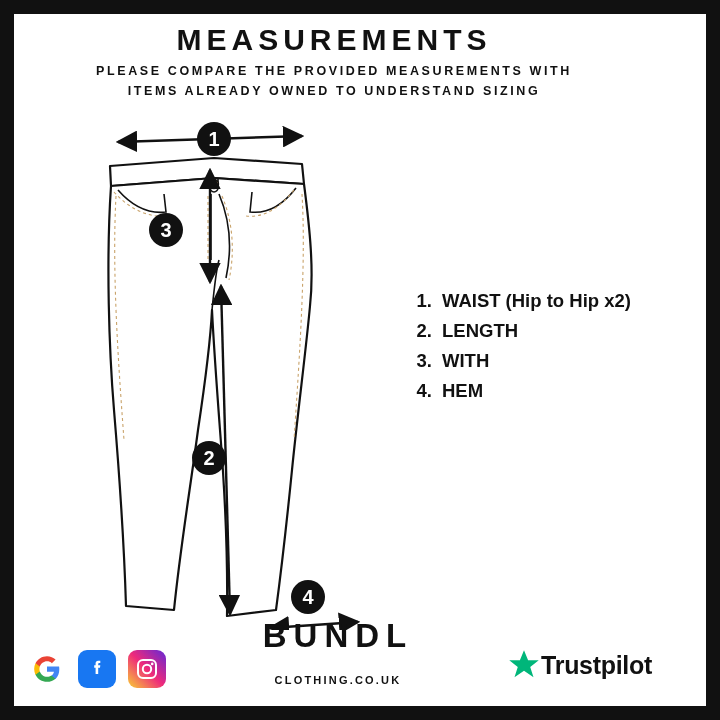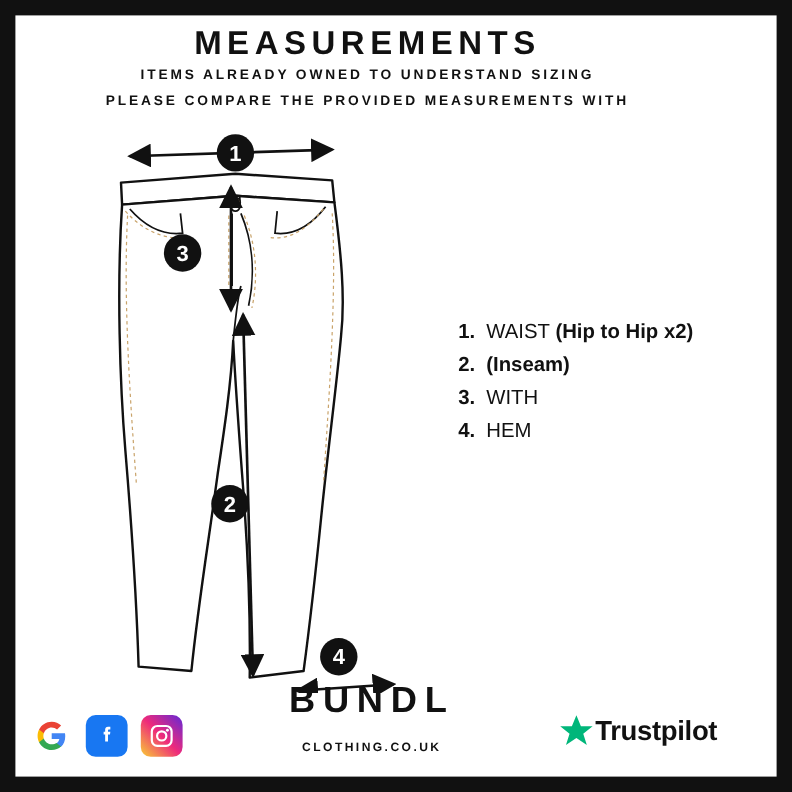--- a/index.html
+++ b/index.html
@@ -72,21 +72,21 @@
     line-height: 30px;
     font-weight: bold;
   }
   .legend-num {
     width: 28px;
     text-align: right;
     margin-right: 10px;
     font-weight: bold;
   }
   .legend-key {
-    font-weight: normal;
+    font-weight: bold;
     margin-right: 5px;
   }
   .legend-desc {
     font-weight: bold;
   }
   
   .footer {
     position: absolute;
     left: 0;
     bottom: 6px;
@@ -165,22 +165,22 @@
     fill: #ffffff;
   }
 </style>
 </head>
 <body>
 
 <div id="page">
 
   <div class="header">
     <div class="title">MEASUREMENTS</div>
+    <div class="subtitle">PLEASE COMPARE THE PROVIDED MEASUREMENTS WITH</div>
     <div class="subtitle" style="margin-top:0;">ITEMS ALREADY OWNED TO UNDERSTAND SIZING</div>
-    <div class="subtitle">PLEASE COMPARE THE PROVIDED MEASUREMENTS WITH</div>
   </div>
 
   <div class="diagram">
     <svg width="400" height="520" viewBox="0 0 400 520" xmlns="http://www.w3.org/2000/svg">
       <defs>
         <marker id="arrHead" markerWidth="9" markerHeight="9" refX="8" refY="4.5" orient="auto">
           <path d="M0,0 L9,4.5 L0,9 z" fill="#111111"></path>
         </marker>
         <marker id="arrTail" markerWidth="9" markerHeight="9" refX="1" refY="4.5" orient="auto">
           <path d="M9,0 L0,4.5 L9,9 z" fill="#111111"></path>
@@ -251,21 +251,21 @@
   </div>
 
   <div class="legend">
     <div class="legend-row">
       <span class="legend-num">1.</span>
       <span class="legend-key">WAIST</span>
       <span class="legend-desc">(Hip to Hip x2)</span>
     </div>
     <div class="legend-row">
       <span class="legend-num">2.</span>
-      <span class="legend-desc">(Inseam)</span>
+      <span class="legend-key">LENGTH</span>
     </div>
     <div class="legend-row">
       <span class="legend-num">3.</span>
       <span class="legend-key">WITH</span>
     </div>
     <div class="legend-row">
       <span class="legend-num">4.</span>
       <span class="legend-key">HEM</span>
     </div>
   </div>

